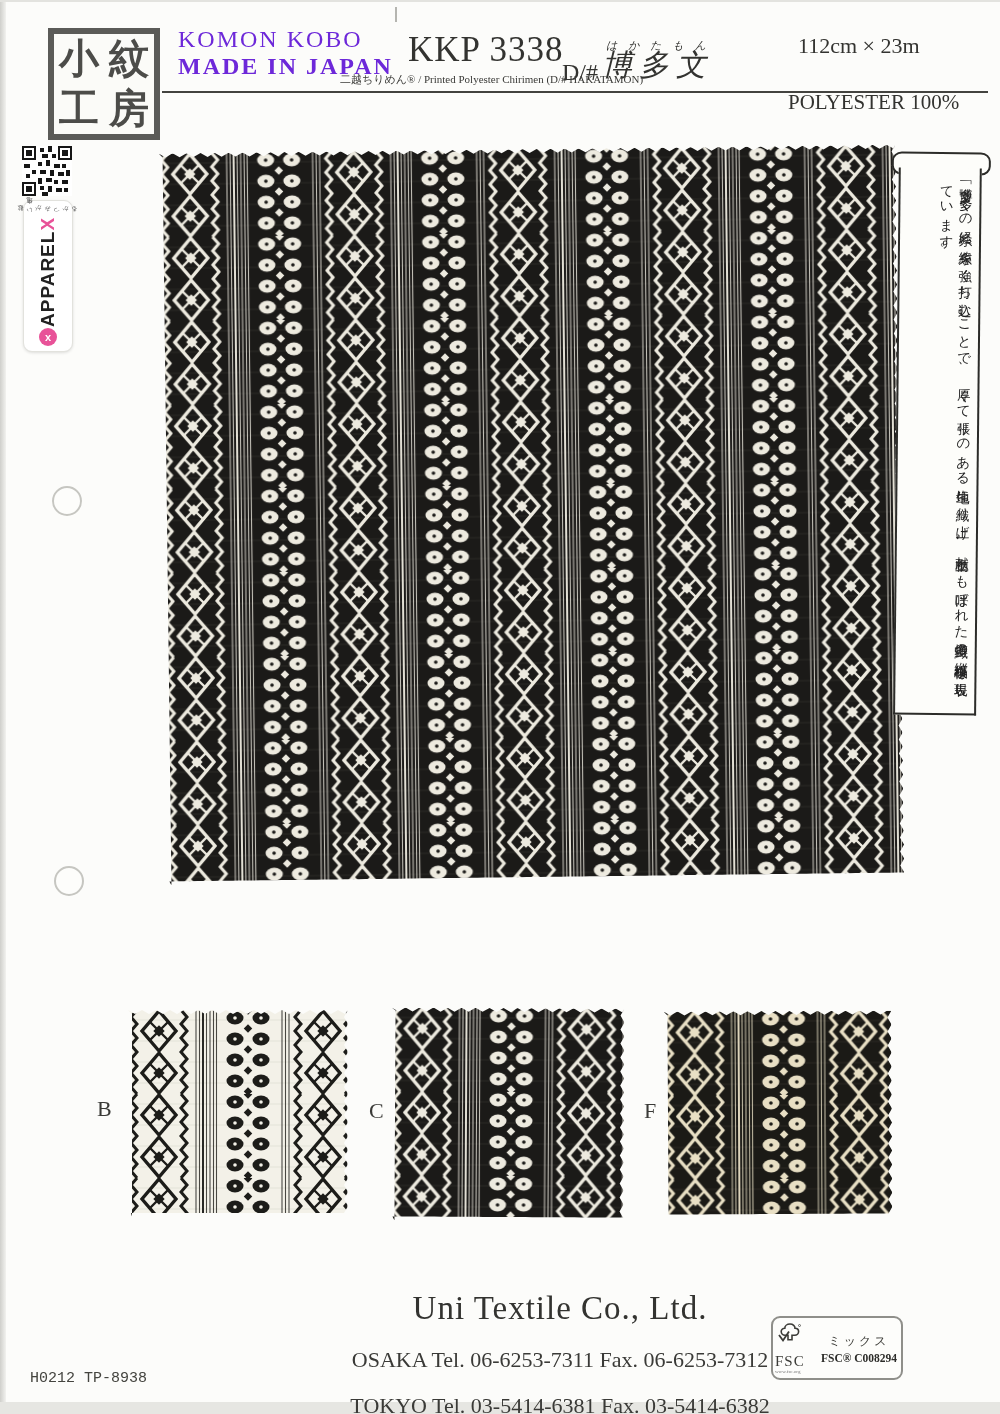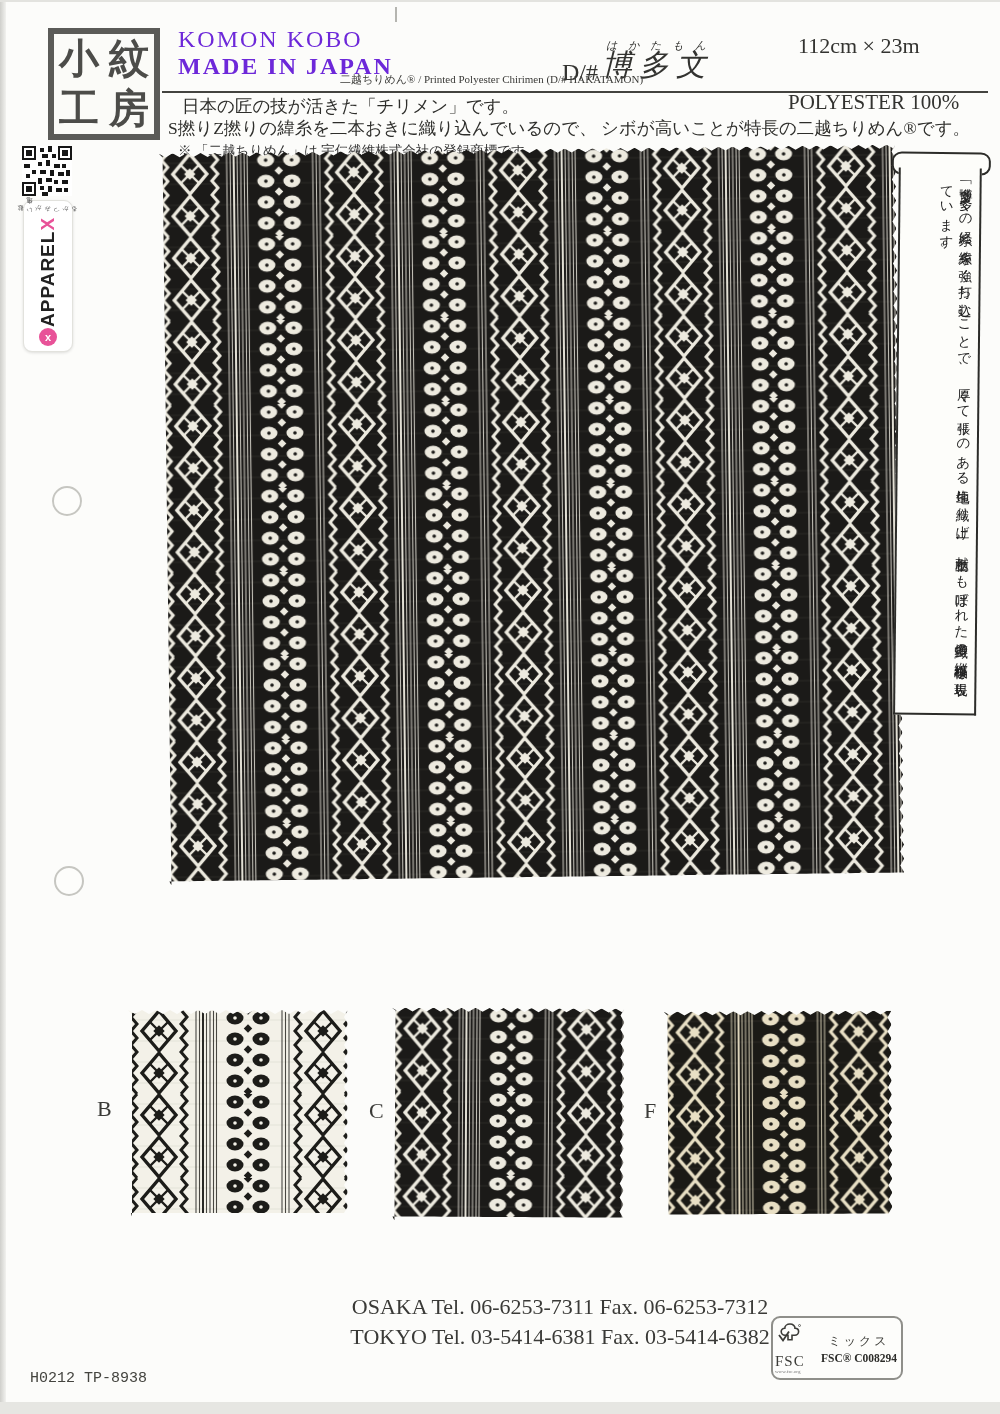--- a/index.html
+++ b/index.html
@@ -69,21 +69,21 @@
   .scroll-cap{position:absolute;left:0;top:0;width:95px;height:19px;background:#fdfdfa;
     border:2px solid #2c2c29;border-radius:10px/9px;}
   .scroll-body{position:absolute;left:7px;top:16px;width:79px;height:545px;background:#fdfdfa;
     border:2px solid #2c2c29;border-top:none;}
   .scroll-text{position:absolute;inset:8px 4px;writing-mode:vertical-rl;
     font-size:13.5px;line-height:1.42;color:#222;letter-spacing:1px;}
   .scroll-text .st-title{margin-bottom:6px;}
   
   .footer{position:absolute;left:160px;top:1290px;width:800px;text-align:center;color:#3a3a37;}
   .f-company{font-size:33px;letter-spacing:1px;color:#333330;}
-  .f-line{font-size:22px;margin-top:4px;}
+  .f-line{font-size:22px;margin-top:20px;}
   .f-url{font-size:20px;margin-top:3px;}
   .doc-code{position:absolute;left:30px;top:1370px;font-family:"Liberation Mono",monospace;
     font-size:15px;color:#44443f;}
   .fsc{position:absolute;left:771px;top:1316px;width:132px;height:64px;border:2px solid #8f8f8a;
     border-radius:9px;background:#fdfdfb;display:flex;align-items:center;padding:2px;box-sizing:border-box;}
   .fsc-left{width:44px;text-align:left;color:#3c3c38;}
   .fsc-left .acr{font-size:15px;letter-spacing:1px;line-height:1;}
   .fsc-left .site{font-size:5px;color:#777;}
   .fsc-right{flex:1;text-align:center;color:#3c3c38;}
   .fsc-right .grade{font-size:12px;letter-spacing:3px;}
@@ -163,34 +163,30 @@
     <span>紋</span>
     <span>工</span>
     <span>房</span>
   </div>
 
   <div class="brand">
     <div>KOMON  KOBO</div>
     <div class="l2">MADE IN JAPAN</div>
   </div>
 
+  <div class="title-code">KKP 3338</div>
   <div class="title-design">
     <span>D/#</span>
     <ruby><span>博多文</span><rt>はかたもん</rt></ruby>
   </div>
   <div class="subtitle">二越ちりめん® / Printed Polyester Chirimen (D/# HAKATAMON)</div>
   <div class="spec-size">112cm × 23m</div>
   <div class="spec-material">POLYESTER 100%</div>
   <div class="header-rule"></div>
 
-  <div class="desc">
-    <div class="d1">日本の匠の技が活きた「チリメン」です。</div>
-    <div class="d2">S撚りZ撚りの緯糸を二本おきに織り込んでいるので、 シボが高いことが特長の二越ちりめん®です。</div>
-    <div class="dnote">※ 「二越ちりめん」は 宇仁繊維株式会社の登録商標です。</div>
-  </div>
 
   <svg class="qr" width="50" height="50" viewBox="0 0 25 25">
     <rect width="25" height="25" fill="#fff"></rect>
     <g fill="#161616">
       <rect x="0" y="0" width="7" height="7"></rect>
         <rect x="1" y="1" width="5" height="5" fill="#fff"></rect>
         <rect x="2" y="2" width="3" height="3"></rect>
       <rect x="18" y="0" width="7" height="7"></rect>
         <rect x="19" y="1" width="5" height="5" fill="#fff"></rect>
         <rect x="20" y="2" width="3" height="3"></rect>
@@ -264,20 +260,21 @@
   </div>
 
   <div class="swatch-label lab-f">F</div>
   <div class="fabric fabric-f">
     <svg width="228" height="207" style="clip-path: polygon(0px 0px, 7px 4px, 14px 0px, 21px 4px, 28px 0px, 35px 4px, 42px 0px, 49px 4px, 56px 0px, 63px 4px, 70px 0px, 77px 4px, 84px 0px, 91px 4px, 98px 0px, 105px 4px, 112px 0px, 119px 4px, 126px 0px, 133px 4px, 140px 0px, 147px 4px, 154px 0px, 161px 4px, 168px 0px, 175px 4px, 182px 0px, 189px 4px, 196px 0px, 203px 4px, 210px 0px, 217px 4px, 224px 0px, 228px 0px, 224px 7px, 228px 14px, 224px 21px, 228px 28px, 224px 35px, 228px 42px, 224px 49px, 228px 56px, 224px 63px, 228px 70px, 224px 77px, 228px 84px, 224px 91px, 228px 98px, 224px 105px, 228px 112px, 224px 119px, 228px 126px, 224px 133px, 228px 140px, 224px 147px, 228px 154px, 224px 161px, 228px 168px, 224px 175px, 228px 182px, 224px 189px, 228px 196px, 224px 203px, 228px 203px, 221px 203px, 214px 203px, 207px 203px, 200px 203px, 193px 203px, 186px 203px, 179px 203px, 172px 203px, 165px 203px, 158px 203px, 151px 203px, 144px 203px, 137px 203px, 130px 203px, 123px 203px, 116px 203px, 109px 203px, 102px 203px, 95px 203px, 88px 203px, 81px 203px, 74px 203px, 67px 203px, 60px 203px, 53px 203px, 46px 203px, 39px 203px, 32px 203px, 25px 203px, 18px 203px, 11px 203px, 4px 203px, 4px 207px, 4px 200px, 4px 193px, 4px 186px, 4px 179px, 4px 172px, 4px 165px, 4px 158px, 4px 151px, 4px 144px, 4px 137px, 4px 130px, 4px 123px, 4px 116px, 4px 109px, 4px 102px, 4px 95px, 4px 88px, 4px 81px, 4px 74px, 4px 67px, 4px 60px, 4px 53px, 4px 46px, 4px 39px, 4px 32px, 4px 25px, 4px 18px, 4px 11px, 4px 4px);">
       <rect width="228" height="207" fill="url(#pat-cream)"></rect>
     </svg>
   </div>
 
   <div class="footer">
+    <div class="f-company">Uni Textile Co., Ltd.</div>
     <div class="f-line">OSAKA  Tel. 06-6253-7311  Fax. 06-6253-7312</div>
     <div class="f-line">TOKYO  Tel. 03-5414-6381  Fax. 03-5414-6382</div>
   </div>
 
   <div class="fsc">
     <div class="fsc-left">
       <svg width="30" height="28" viewBox="0 0 30 28">
         <path d="M15,2 c-3,0 -5.2,2 -5.2,4.2 c-2.2,0 -3.6,1.6 -3.6,3.3 c0,2.1 1.7,3.7 3.8,3.7 h3 v4.5 h4 v-4.5 h2.8 c2.1,0 3.8,-1.6 3.8,-3.7 c0,-1.7 -1.4,-3.3 -3.6,-3.3 C20.2,4 18,2 15,2 z" fill="none" stroke="#3c3c38" stroke-width="1.6"></path>
         <path d="M4,13 l4,5.5 6,-9" fill="none" stroke="#3c3c38" stroke-width="1.8"></path>
         <circle cx="24.5" cy="3.5" r="1" fill="none" stroke="#3c3c38" stroke-width="0.7"></circle>

